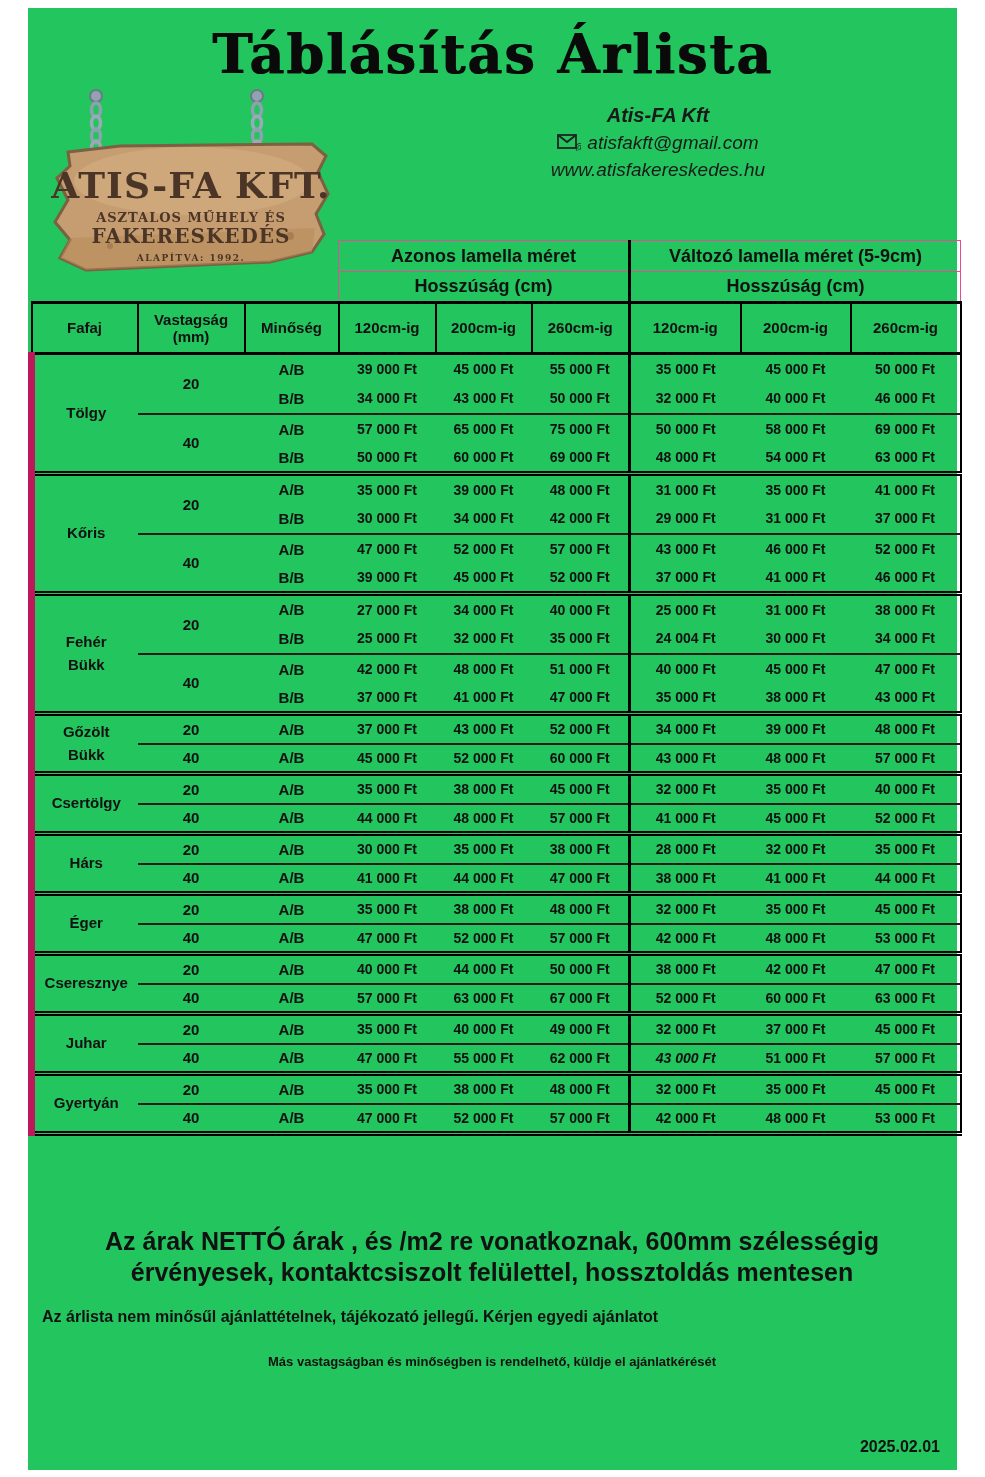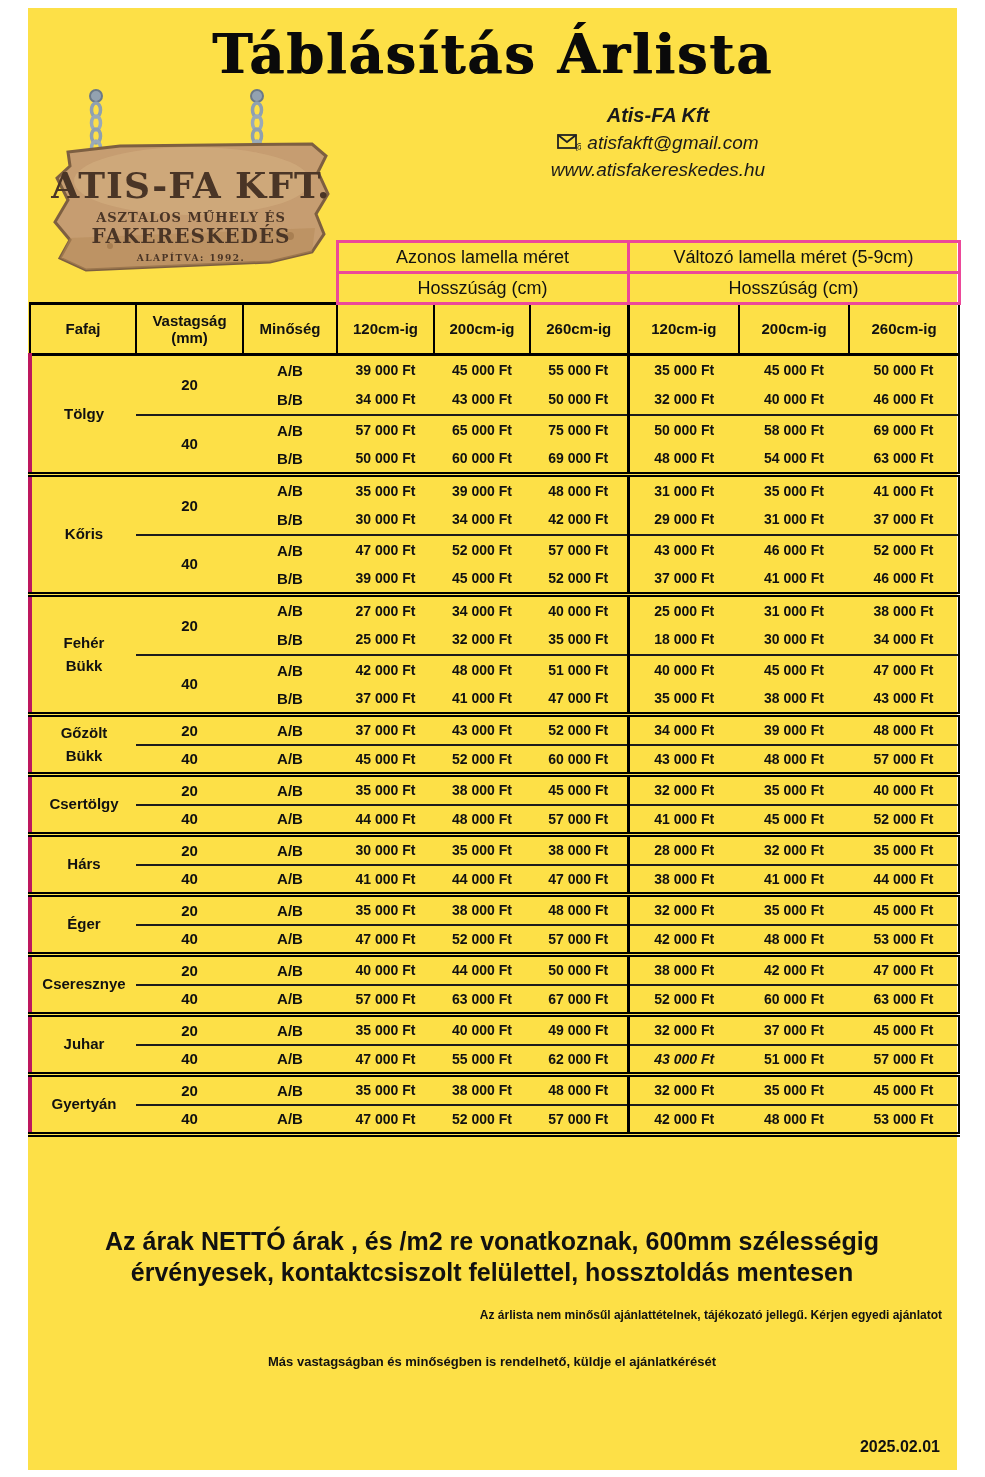--- a/index.html
+++ b/index.html
@@ -1,17 +1,17 @@
 <!DOCTYPE html>
 <html><head>
 <meta charset="utf-8">
 <style>
   html,body { margin:0; padding:0; background:#ffffff; }
   body { width:985px; height:1477px; position:relative; font-family:"Liberation Sans", sans-serif; color:#111; }
-  .document { position:absolute; left:28px; top:8px; width:929px; height:1462px; background:#fde047; }
+  .document { position:absolute; left:28px; top:8px; width:929px; height:1462px; background:#22c55e; }
 
   .title { position:absolute; top:14px; left:0; width:100%; text-align:center;
            font-family:"DejaVu Serif", serif; font-weight:900; font-size:54px; letter-spacing:2px; color:#0a0a0a;
            text-shadow:1px 0 0 #0a0a0a; }
 
   .sign { position:absolute; left:22px; top:78px; width:310px; height:195px; }
 
   .contact { position:absolute; left:330px; top:94px; width:600px; text-align:center;
              font-style:italic; font-size:19px; font-weight:500; color:#1a1a1a; }
   .contact .line { height:27px; display:flex; align-items:center; justify-content:center; gap:6px; }
@@ -20,38 +20,38 @@
 
   .table-wrap { position:absolute; left:0; top:232px; width:929px; }
   table.price-table { border-collapse:collapse; table-layout:fixed; width:929px; }
   .price-table td, .price-table th { padding:0 2px; text-align:center; vertical-align:middle; overflow:hidden; }
 
   tr.mini-row { height:31px; }
   tr.header-row { height:51px; }
   tr.data-row { height:30px; }
 
   td.spacer { border:none; background:transparent; }
-  td.mini-cell { border:3px solid #ec4899; font-weight:normal; font-size:18px; }
+  td.mini-cell { border:1px solid #ec4899; font-weight:bold; font-size:18px; }
   .header-row th { border:2px solid #000; border-top-width:3px; border-bottom-width:3px;
                    font-weight:bold; font-size:15px; white-space:pre-line; line-height:1.15; }
-  td.species-cell { border-left:4px solid #be185d; border-bottom:5px double #000; font-weight:bold; font-size:15px; }
+  td.species-cell { border-left:7px solid #be185d; border-bottom:5px double #000; font-weight:bold; font-size:15px; }
   td.species-cell span { white-space:pre-line; line-height:1.5; }
   td.thickness-cell, td.grade-cell { font-weight:bold; font-size:15px; }
   td.price-cell { font-weight:bold; font-size:14px; }
   td.price-cell.italic { font-style:italic; }
   td.price-cell.last-col { border-right:2px solid #000; }
   tr.group-start td { border-top:5px double #000; }
   tr.last-row td { border-bottom:5px double #000; }
   tr.subgroup-start td { border-top:2px solid #1c1c1c; }
   .section-start { border-left:3px solid #000 !important; }
 
   .note1 { position:absolute; top:1218px; left:14px; width:900px; text-align:center;
            font-weight:bold; font-size:25px; line-height:31px; }
-  .note2 { position:absolute; top:1300px; left:14px; width:900px; text-align:right;
-           font-weight:bold; font-size:12px; }
+  .note2 { position:absolute; top:1300px; left:14px; width:900px; text-align:left;
+           font-weight:bold; font-size:16px; }
   .note3 { position:absolute; top:1346px; left:14px; width:900px; text-align:center;
            font-weight:bold; font-size:13px; }
   .date  { position:absolute; top:1430px; right:17px; font-weight:bold; font-size:16px; }
 </style>
 </head>
 <body>
 
 <div class="document">
 
   <div class="title">Táblásítás Árlista</div>
@@ -222,21 +222,21 @@
             <td class="price-cell">40 000 Ft</td>
             <td class="price-cell section-start">25 000 Ft</td>
             <td class="price-cell">31 000 Ft</td>
             <td class="price-cell last-col">38 000 Ft</td>
           </tr>
           <tr class="data-row">
             <td class="grade-cell">B/B</td>
             <td class="price-cell">25 000 Ft</td>
             <td class="price-cell">32 000 Ft</td>
             <td class="price-cell">35 000 Ft</td>
-            <td class="price-cell section-start">18 000 Ft</td>
+            <td class="price-cell section-start">24 004 Ft</td>
             <td class="price-cell">30 000 Ft</td>
             <td class="price-cell last-col">34 000 Ft</td>
           </tr>
           <tr class="data-row subgroup-start">
             <td class="thickness-cell" rowspan="2">40</td>
             <td class="grade-cell">A/B</td>
             <td class="price-cell">42 000 Ft</td>
             <td class="price-cell">48 000 Ft</td>
             <td class="price-cell">51 000 Ft</td>
             <td class="price-cell section-start">40 000 Ft</td>

